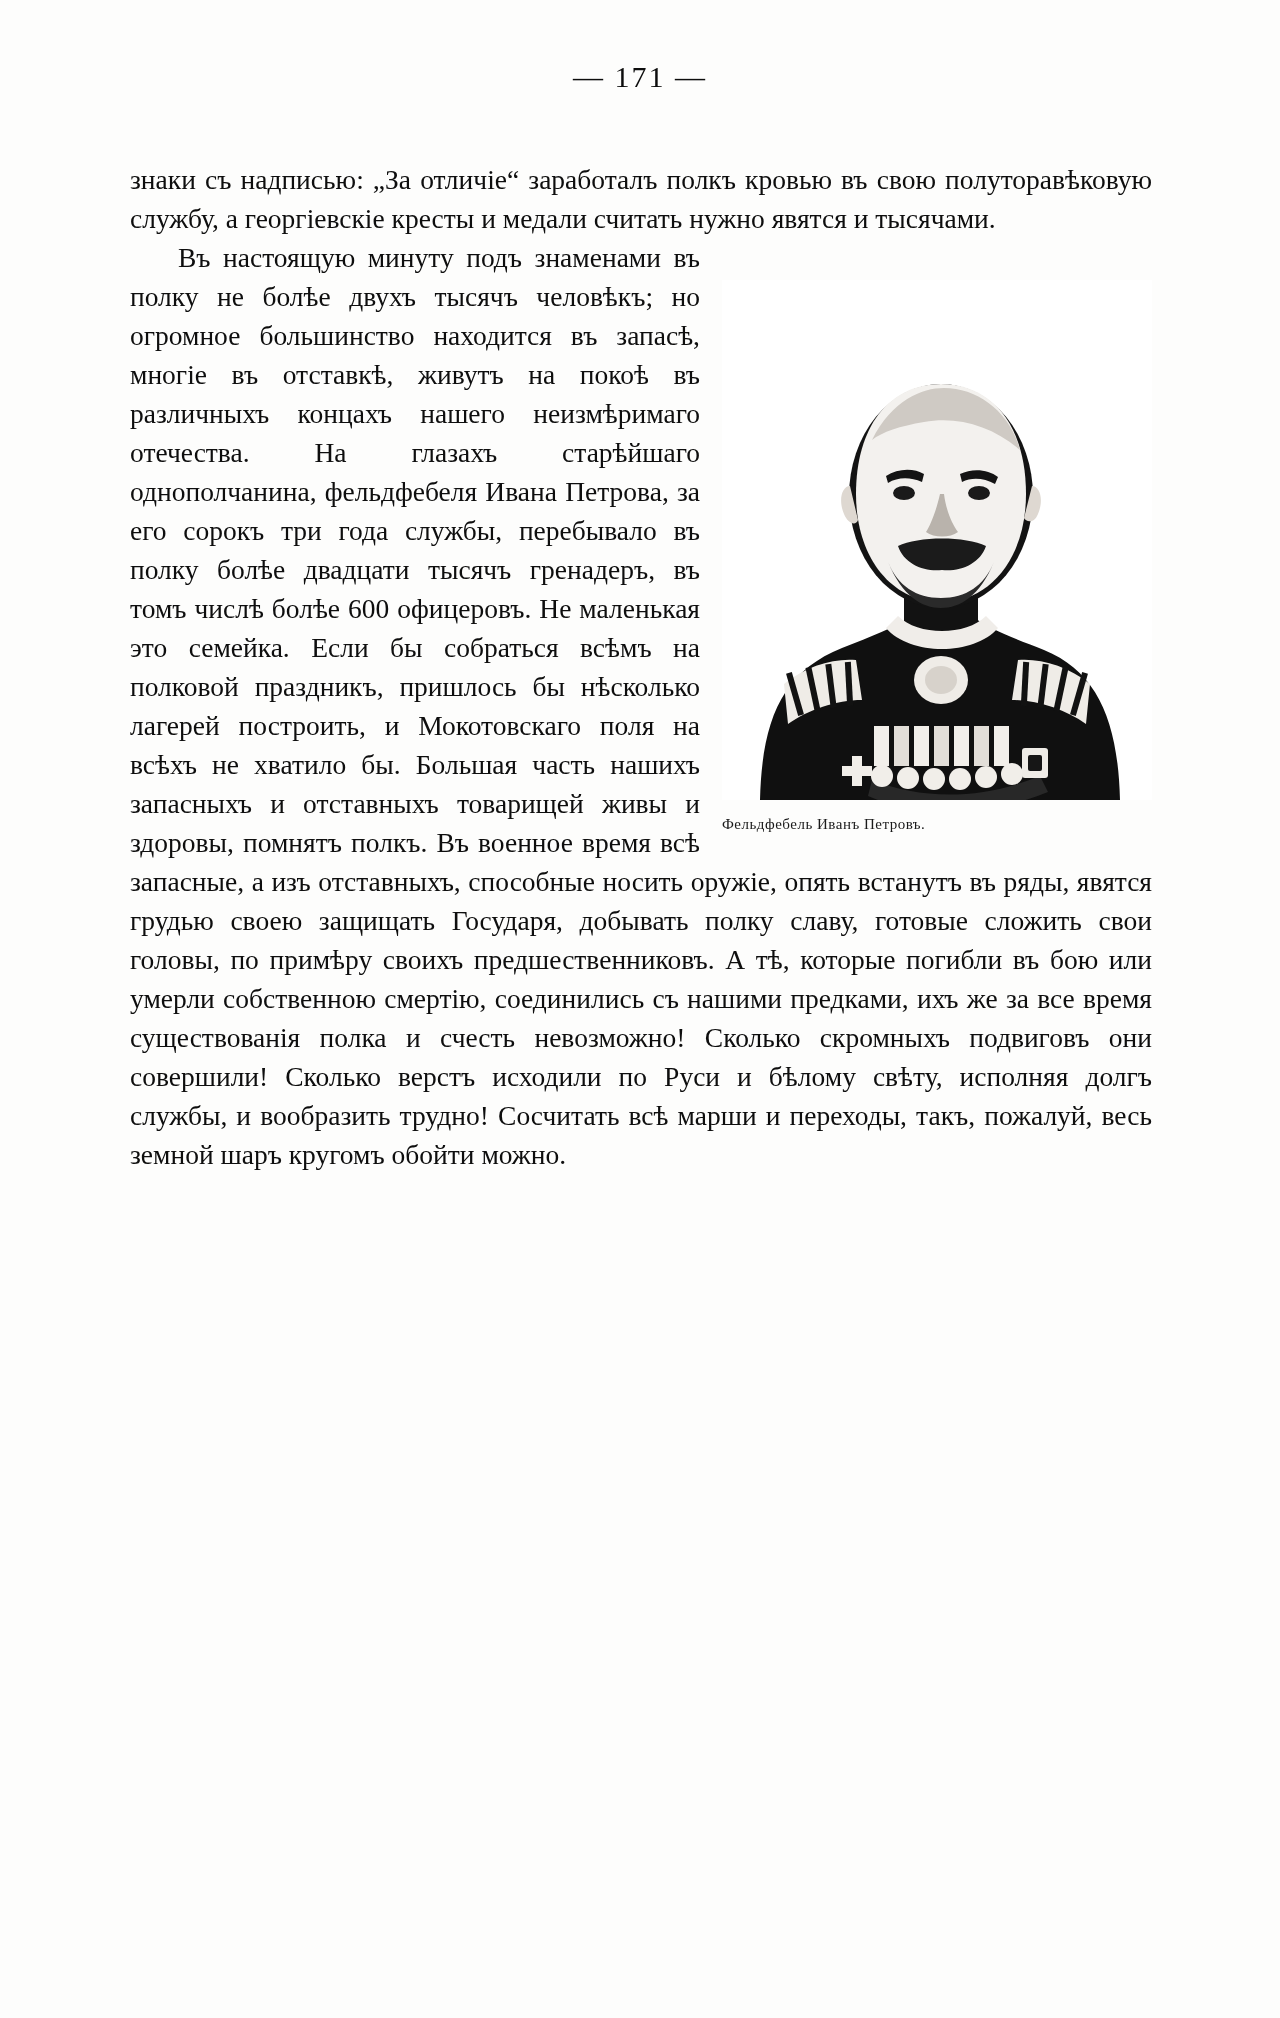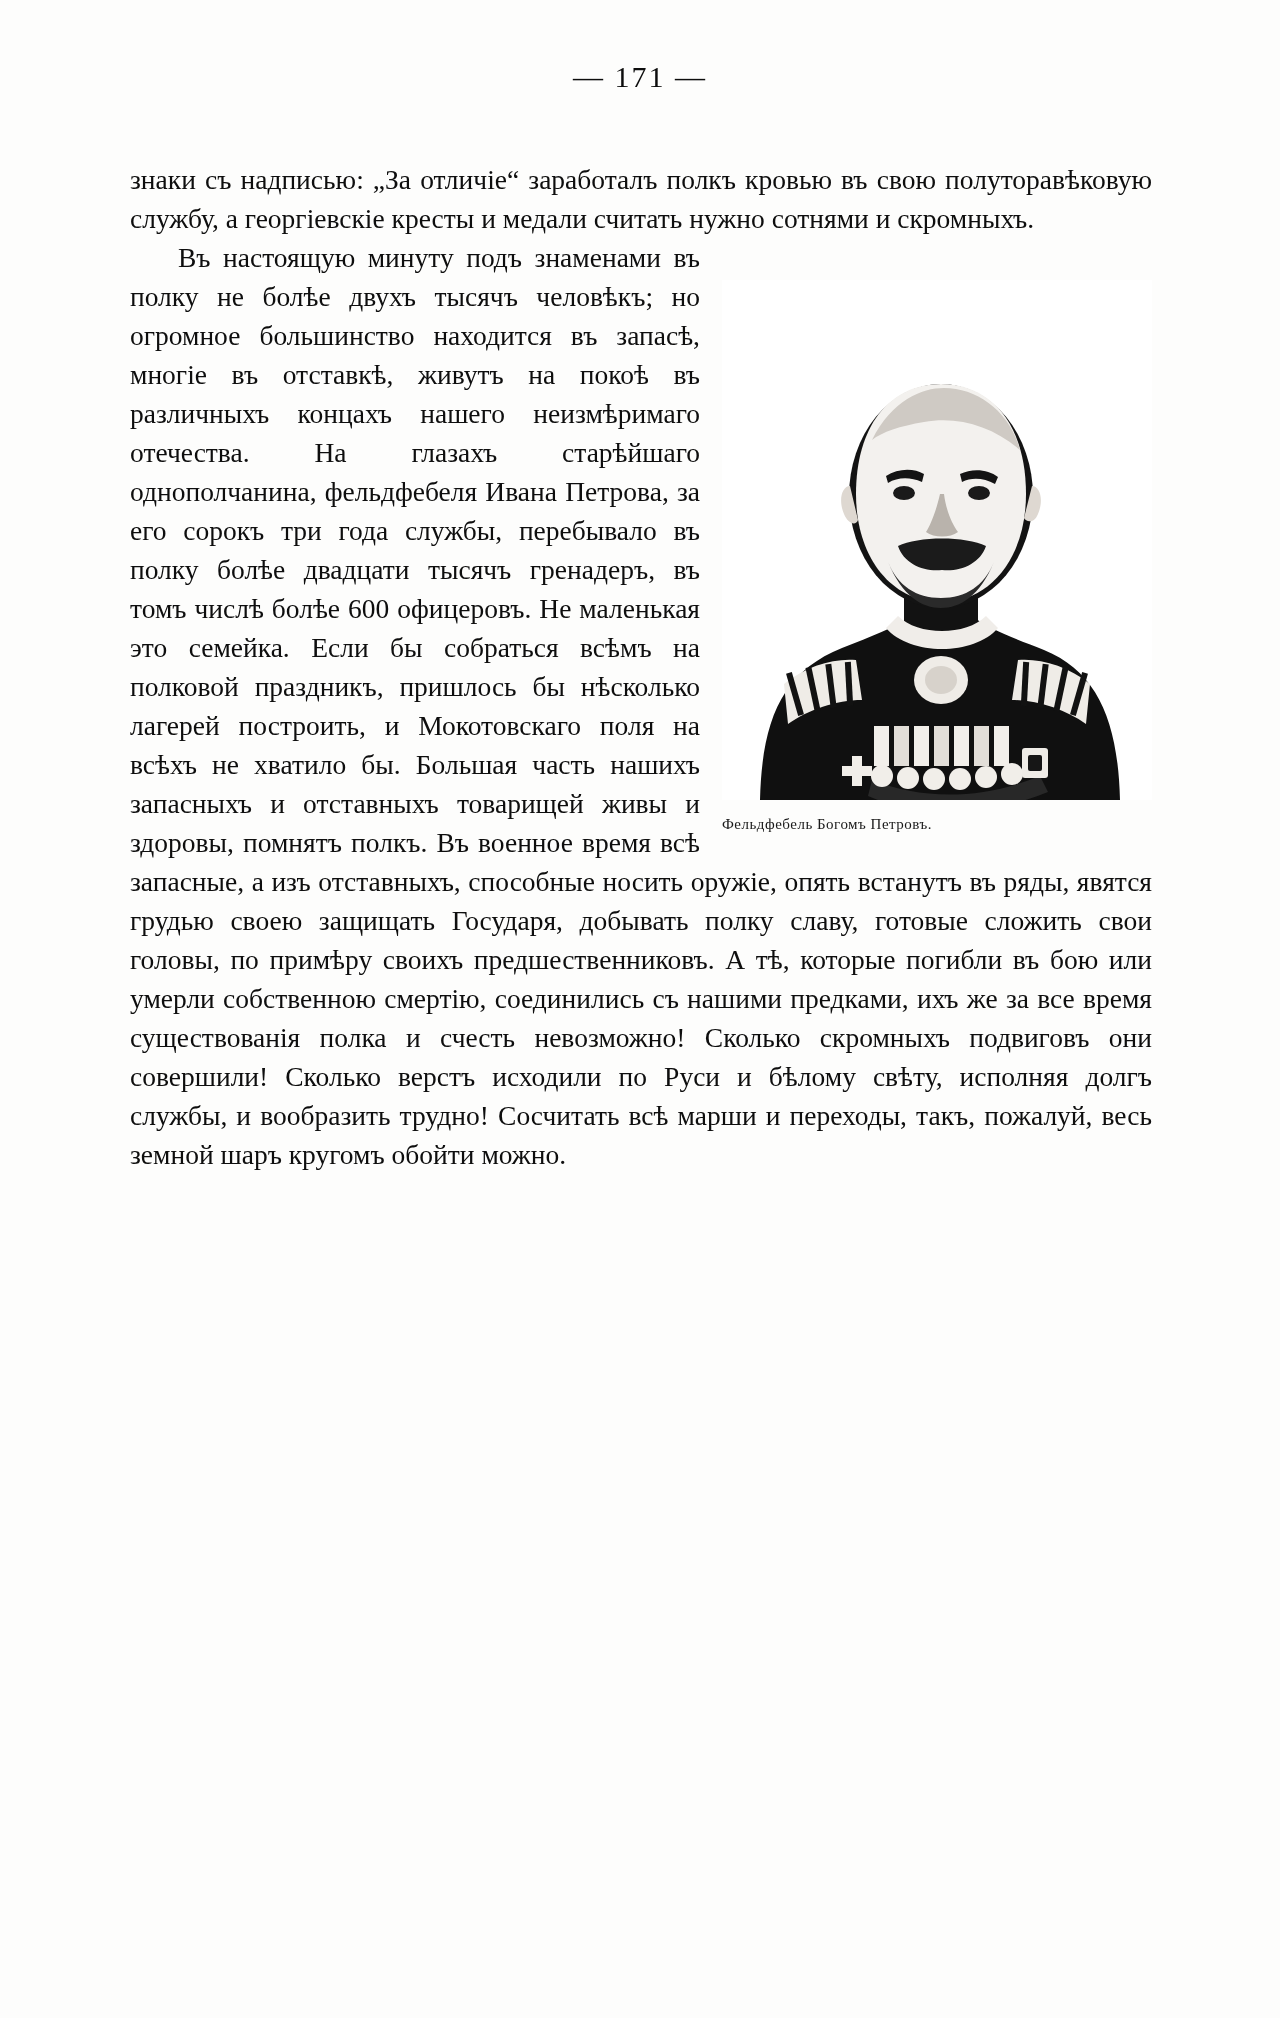--- a/index.html
+++ b/index.html
@@ -76,21 +76,21 @@
 </style>
 </head>
 <body>
 
 <div class="page">
 
   <div class="page-number">— 171 —</div>
 
   <div class="body-text">
 
-    <p class="para">знаки съ надписью: „За отличіе“ заработалъ полкъ кровью въ свою полуторавѣковую службу, а георгіевскіе кресты и медали считать нужно сотнями и скромныхъ.</p>
+    <p class="para">знаки съ надписью: „За отличіе“ заработалъ полкъ кровью въ свою полуторавѣковую службу, а георгіевскіе кресты и медали считать нужно явятся и тысячами.</p>
 
     <p class="para indent">
       <span class="figure">
         <span class="portrait-box">
           <svg class="portrait" viewBox="0 0 430 520" xmlns="http://www.w3.org/2000/svg">
             <rect x="0" y="0" width="430" height="520" fill="#ffffff"></rect>
 
             <path d="M38 520 C 40 440, 60 392, 120 368 C 150 356, 172 348, 190 336 L 250 336 C 268 350, 292 358, 322 370 C 376 392, 396 442, 398 520 Z" fill="#101010"></path>
 
             <path d="M182 300 L182 348 C 200 362, 238 362, 256 348 L256 300 Z" fill="#121212"></path>
@@ -153,20 +153,20 @@
             </g>
 
             <path d="M120 486 h10 v-10 h10 v10 h10 v10 h-10 v10 h-10 v-10 h-10 z" fill="#f1eee9"></path>
 
             <path d="M150 500 C 200 520, 260 520, 318 496 L 326 512 C 262 538, 196 538, 146 516 Z" fill="#ffffff" opacity="0.1"></path>
 
             <rect x="300" y="468" width="26" height="30" rx="3" fill="#efece7"></rect>
             <rect x="306" y="475" width="14" height="16" rx="2" fill="#161616"></rect>
           </svg>
         </span>
-        <span class="figure-caption">Фельдфебель Богомъ Петровъ.</span>
+        <span class="figure-caption">Фельдфебель Иванъ Петровъ.</span>
       </span>
       <span>Въ настоящую минуту подъ знаменами въ полку не болѣе двухъ тысячъ человѣкъ; но огромное большинство находится въ запасѣ, многіе въ отставкѣ, живутъ на покоѣ въ различныхъ концахъ нашего неизмѣримаго отечества. На глазахъ старѣйшаго однополчанина, фельдфебеля Ивана Петрова, за его сорокъ три года службы, перебывало въ полку болѣе двадцати тысячъ гренадеръ, въ томъ числѣ болѣе 600 офицеровъ. Не маленькая это семейка. Если бы собраться всѣмъ на полковой праздникъ, пришлось бы нѣсколько лагерей построить, и Мокотовскаго поля на всѣхъ не хватило бы. Большая часть нашихъ запасныхъ и отставныхъ товарищей живы и здоровы, помнятъ полкъ. Въ военное время всѣ запасные, а изъ отставныхъ, способные носить оружіе, опять встанутъ въ ряды, явятся грудью своею защищать Государя, добывать полку славу, готовые сложить свои головы, по примѣру своихъ предшественниковъ. А тѣ, которые погибли въ бою или умерли собственною смертію, соединились съ нашими предками, ихъ же за все время существованія полка и счесть невозможно! Сколько скромныхъ подвиговъ они совершили! Сколько верстъ исходили по Руси и бѣлому свѣту, исполняя долгъ службы, и вообразить трудно! Сосчитать всѣ марши и переходы, такъ, пожалуй, весь земной шаръ кругомъ обойти можно.</span>
     </p>
 
 
   </div>
 </div>
 
 </body></html>

